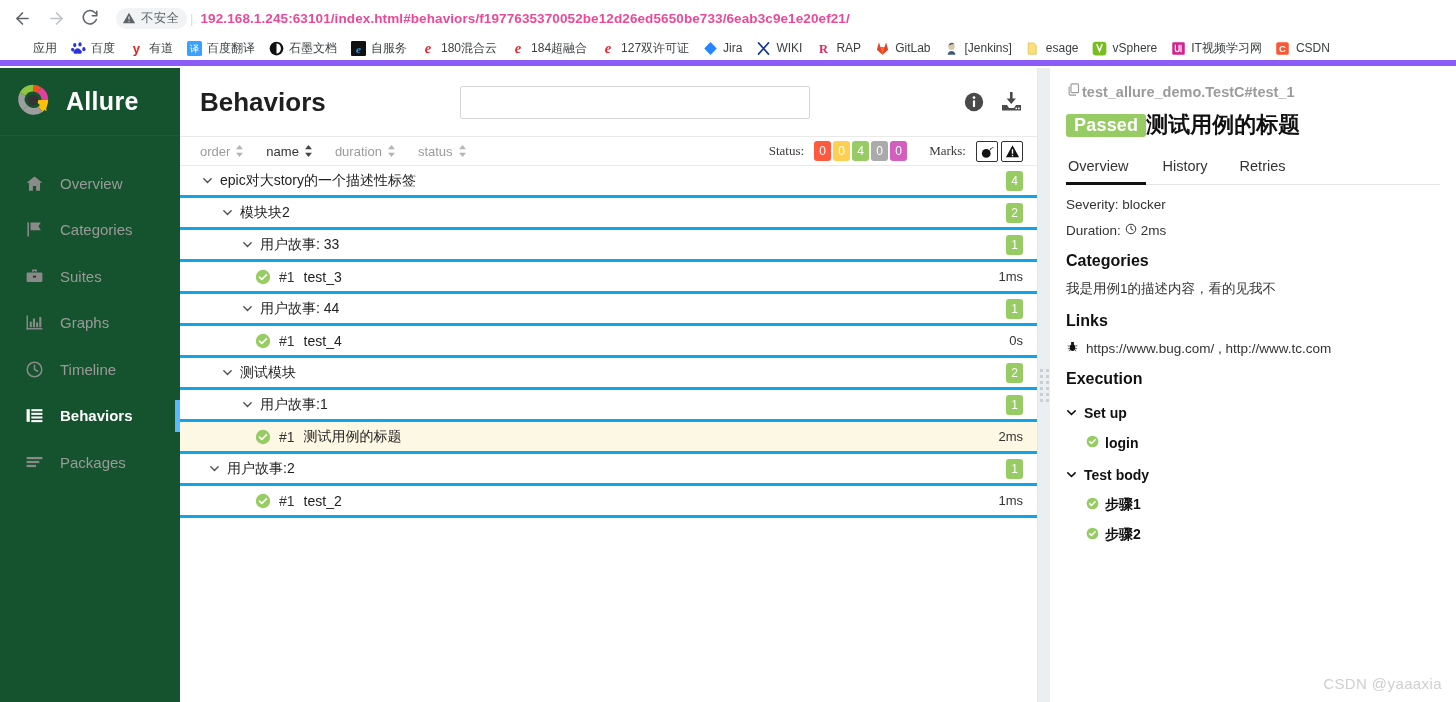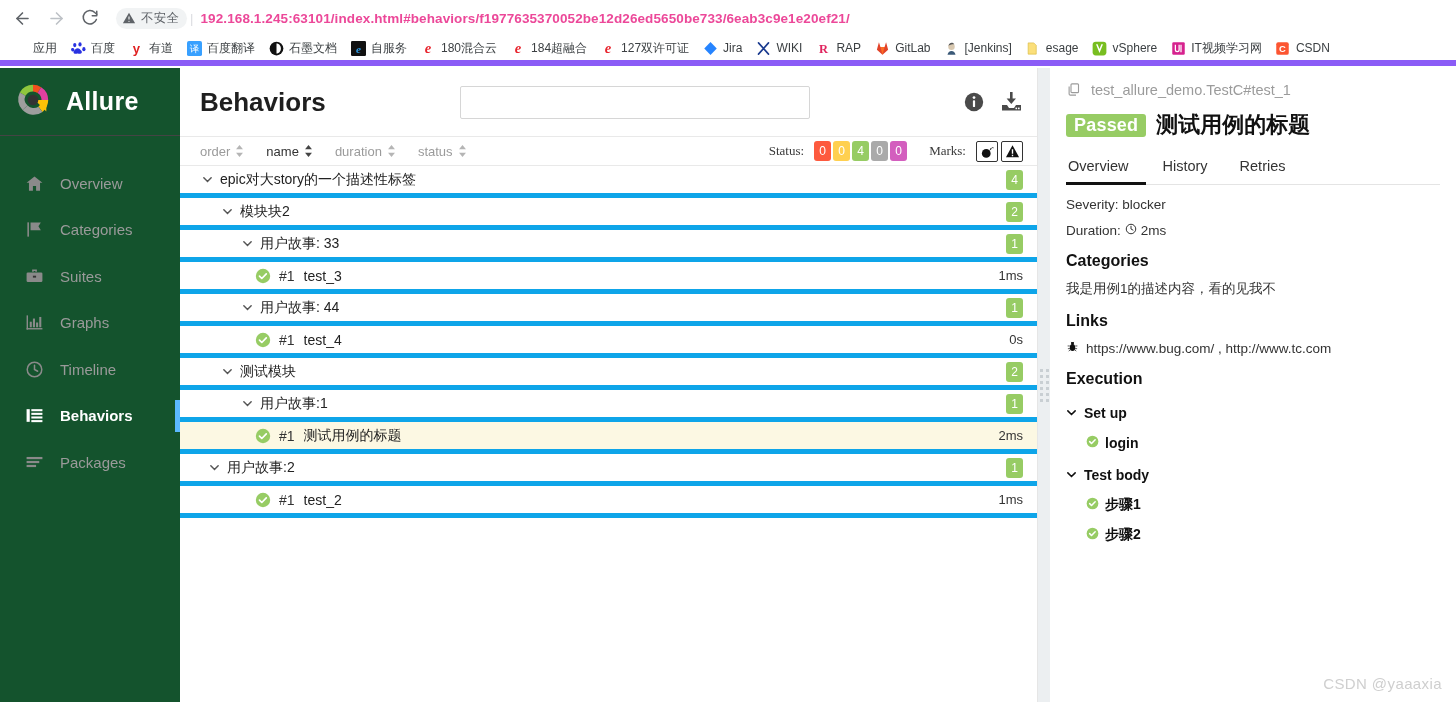--- a/index.html
+++ b/index.html
@@ -111,21 +111,21 @@
   .marks { display: flex; gap: 3px; }
   .mark-btn {
     width: 22px; height: 21px; border: 1px solid #333; border-radius: 2px;
     display: flex; align-items: center; justify-content: center; cursor: pointer; background: #fff;
   }
 
   
   .tree { flex: 1 1 auto; overflow-y: auto; background: #fff; }
   .row {
     display: flex; align-items: center; min-height: 32px;
-    border-bottom: 5px solid #0ea5e9;
+    border-bottom: 3px solid #0ea5e9;
     font-size: 14px; color: #222; cursor: pointer;
     padding-right: 14px; position: relative;
   }
   .row.group { height: 32px; }
   .row.leaf { height: 32px; }
   .row.selected { background: #fcf8e3; }
   .caret { width: 14px; flex: 0 0 14px; color: #555; display: flex; align-items: center; justify-content: center; }
   .row-label { flex: 1 1 auto; min-width: 0; overflow: hidden; text-overflow: ellipsis; white-space: nowrap; }
   .count-badge {
     flex: 0 0 auto; min-width: 17px; height: 20px; border-radius: 3px;
@@ -141,22 +141,22 @@
     width: 12px; flex: 0 0 12px; background: #eceff1;
     position: relative; cursor: col-resize;
     display: flex; align-items: center; justify-content: center;
   }
   .grip { display: grid; grid-template-columns: repeat(2, 3px); gap: 3px 3px; }
   .grip i { width: 3px; height: 3px; background: #c9cfd3; display: block; }
 
   
   .detail { width: 406px; flex: 0 0 406px; background: #fff; display: flex; flex-direction: column; position: relative; overflow: hidden; }
   .detail-head { padding: 14px 16px 0 16px; }
-  .d-path { display: flex; align-items: flex-start; gap: 10px; color: #9b9b9b; font-size: 14.5px; }
-  .d-title-row { display: flex; align-items: center; gap: 10px; margin-top: 10px; }
+  .d-path { display: flex; align-items: flex-end; gap: 1px; color: #9b9b9b; font-size: 14.5px; font-weight: bold; }
+  .d-title-row { display: flex; align-items: center; gap: 0; margin-top: 10px; }
   .passed-badge {
     background: #97cc64; color: #fff; font-weight: bold; font-size: 18px;
     padding: 1px 8px; border-radius: 3px; letter-spacing: .2px;
   }
   .d-title { font-size: 22px; font-weight: bold; color: #111; }
   .tabs { display: flex; gap: 0; margin-top: 12px; border-bottom: 1px solid #e4e4e4; }
   .tab {
     padding: 6px 16px 8px 16px; font-size: 14.5px; color: #333;
     cursor: pointer; border-bottom: 3px solid transparent; margin-bottom: -1px;
   }

